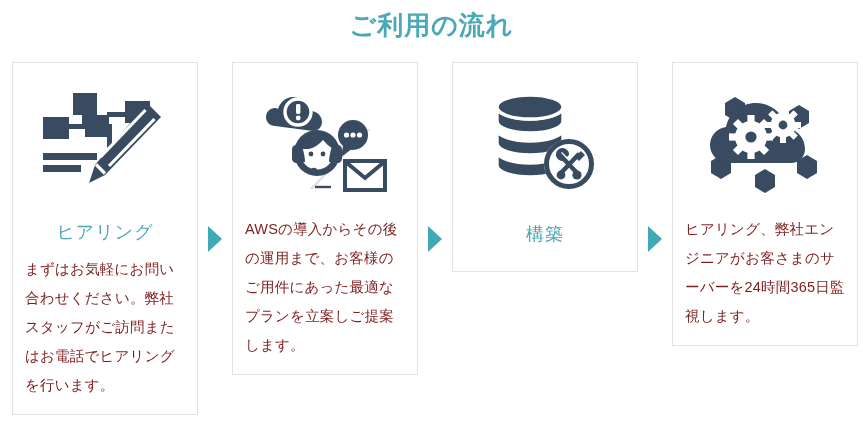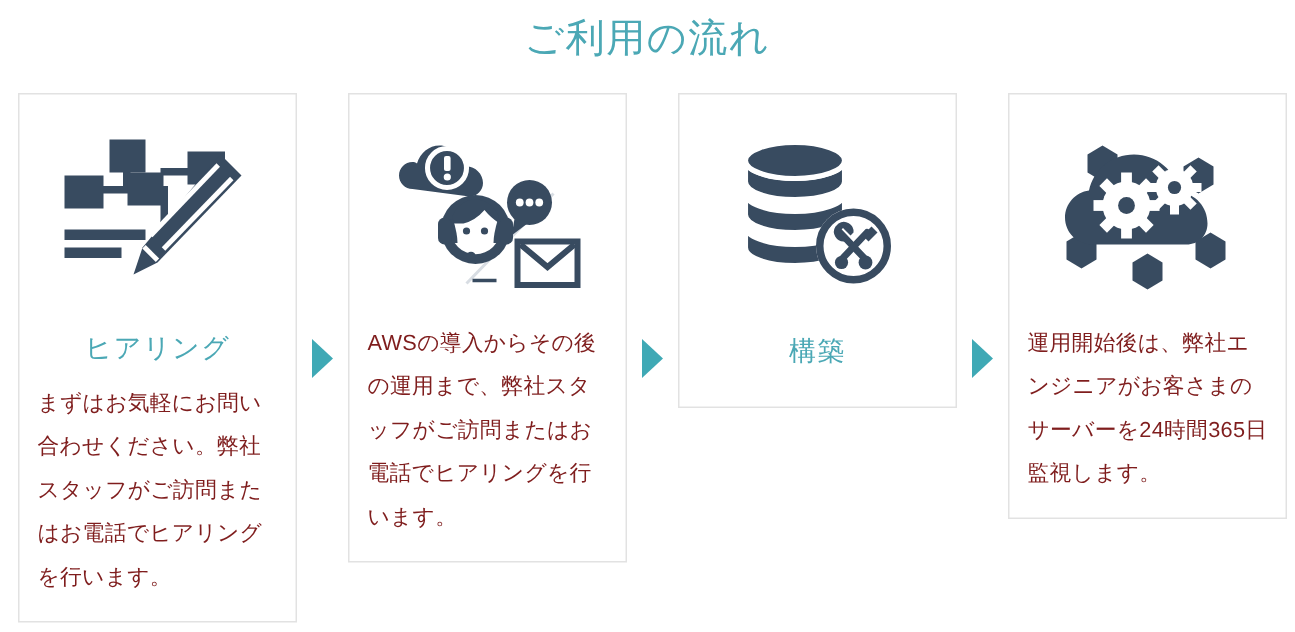--- a/index.html
+++ b/index.html
@@ -13,21 +13,21 @@
     font-family: "Liberation Sans", "DejaVu Sans", sans-serif;
     overflow: hidden;
     position: relative;
   }
 
   #page-title {
     text-align: center;
     color: #4BA8B5;
     font-size: 26px;
     line-height: 34px;
-    font-weight: 400;
+    font-weight: 700;
     letter-spacing: 1px;
     padding-top: 8px;
     margin: 0;
     user-select: none;
   }
 
   #flow-row {
     position: absolute;
     top: 62px;
     left: 0;
@@ -184,21 +184,21 @@
           <rect x="31" y="52" width="9" height="18" rx="4.4" fill="#384B60"></rect>
           <rect x="72" y="52" width="9" height="18" rx="4.4" fill="#384B60"></rect>
         </g>
 
         <g>
           <rect x="84" y="68" width="40" height="29" fill="#ffffff" stroke="#384B60" stroke-width="4"></rect>
           <path d="M86 70 L104 85 L122 70" stroke="#384B60" stroke-width="4" fill="none"></path>
         </g>
       </svg>
     </div>
-    <p class="card-body">AWSの導入からその後の運用まで、弊社スタッフがご訪問またはお電話でヒアリングを行います。</p>
+    <p class="card-body">AWSの導入からその後の運用まで、お客様のご用件にあった最適なプランを立案しご提案します。</p>
   </div>
 
   <div class="flow-arrow">
     <svg width="16" height="26" viewBox="0 0 16 26" xmlns="http://www.w3.org/2000/svg">
       <polygon points="1,0 15,13 1,26" fill="#3FA9B5"></polygon>
     </svg>
   </div>
 
   <div class="flow-card card-slot-3">
     <div class="card-icon">
@@ -277,16 +277,16 @@
             <rect x="10" y="-3" width="8" height="6"></rect>
             <rect x="-3" y="-18" width="6" height="8" transform="rotate(45)"></rect>
             <rect x="-3" y="10" width="6" height="8" transform="rotate(45)"></rect>
             <rect x="-18" y="-3" width="8" height="6" transform="rotate(45)"></rect>
             <rect x="10" y="-3" width="8" height="6" transform="rotate(45)"></rect>
           </g>
           <circle cx="0" cy="0" r="4.4" fill="#384B60"></circle>
         </g>
       </svg>
     </div>
-    <p class="card-body">運用開始後は、弊社エンジニアがお客さまのサーバーを24時間365日監視します。</p>
+    <p class="card-body">ヒアリング、弊社エンジニアがお客さまのサーバーを24時間365日監視します。</p>
   </div>
 
 </div>
 
 </body></html>

